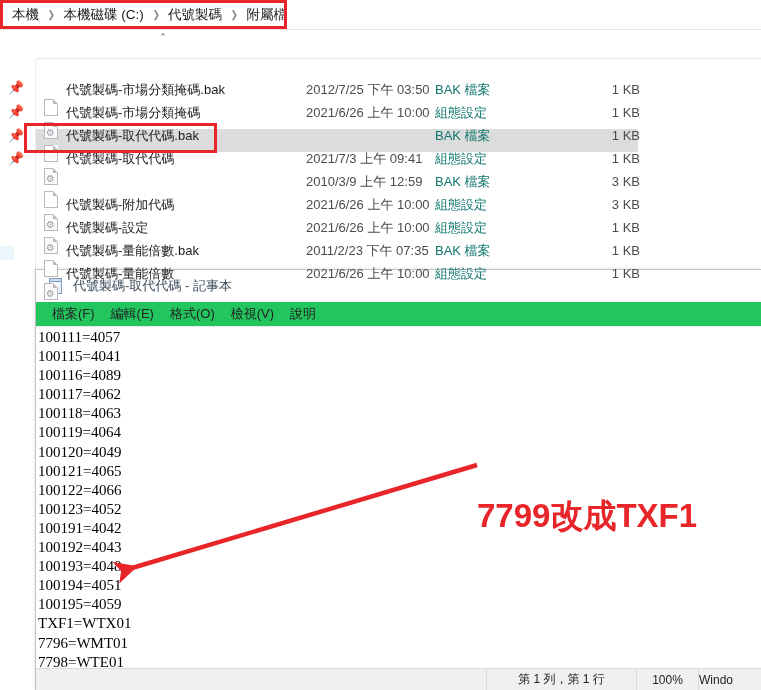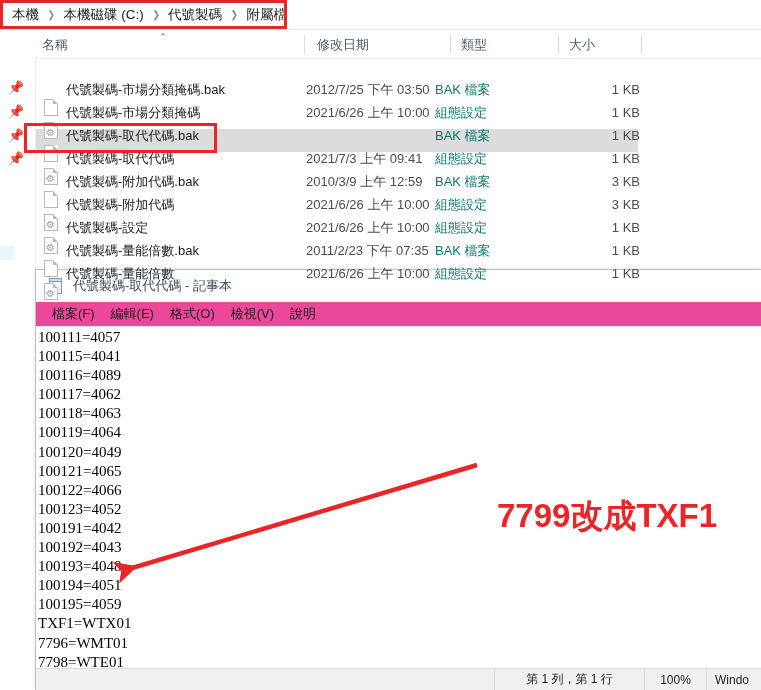--- a/index.html
+++ b/index.html
@@ -207,21 +207,21 @@
     pointer-events: none;
   }
   #red-box-breadcrumb { left: 0px; top: 0px; width: 287px; height: 29px; }
   #red-box-file { left: 24px; top: 123px; width: 193px; height: 30px; }
 
   
   #notepad {
     position: absolute;
     left: 35px; top: 269px;
     width: 726px; height: 421px;
-    background: #ec4899;
+    background: #22c55e;
     border-left: 1px solid #c2c2c2;
     border-top: 1px solid #c2c2c2;
     box-sizing: border-box;
     box-shadow: -1px -1px 3px rgba(0,0,0,0.08);
     overflow: hidden;
   }
   #np-title {
     position: absolute;
     left: 0; top: 0;
     width: 726px; height: 32px;
@@ -308,40 +308,39 @@
     align-items: center;
     justify-content: center;
     font-size: 12px;
     color: #1c1c1c;
     border-left: 1px solid #dadada;
     box-sizing: border-box;
     white-space: nowrap;
   }
   #st-pos { width: 150px; }
   #st-zoom { width: 62px; }
-  #st-eol { width: 56px; padding-left: 8px; justify-content: flex-start; overflow: hidden; }
+  #st-eol { width: 64px; justify-content: flex-start; overflow: hidden; }
 
   
   #overlay {
     position: absolute;
     left: 0; top: 0;
     width: 761px; height: 690px;
     z-index: 60;
     pointer-events: none;
   }
   #red-caption {
     position: absolute;
     left: 477px; top: 494px;
     font-size: 33px;
     font-weight: bold;
     color: #e8262a;
     white-space: nowrap;
     letter-spacing: 0px;
     z-index: 61;
-    margin-left: 20px;
   }
 </style>
 </head>
 <body>
 
 <div id="explorer">
 
   <div id="breadcrumb-bar">
     <div id="breadcrumb">
       <span class="crumb">本機</span>
@@ -349,30 +348,20 @@
       <span class="crumb">本機磁碟 (C:)</span>
       <span class="crumb-sep">❯</span>
       <span class="crumb">代號製碼</span>
       <span class="crumb-sep">❯</span>
       <span class="crumb">附屬檔</span>
     </div>
   </div>
 
   <div id="head-rule"></div>
 
-  <div id="col-header">
-    <div class="col" style="left:42px;">名稱</div>
-    <div class="col-sep" style="left:304px;"></div>
-    <div class="col" style="left:317px;">修改日期</div>
-    <div class="col-sep" style="left:450px;"></div>
-    <div class="col" style="left:461px;">類型</div>
-    <div class="col-sep" style="left:558px;"></div>
-    <div class="col" style="left:569px;">大小</div>
-    <div class="col-sep" style="left:641px;"></div>
-  </div>
   <div id="sort-chevron">⌃</div>
   <div id="header-rule2"></div>
 
   <div id="nav-pane">
     <div class="pin-icon" style="top:22px;">📌</div>
     <div class="pin-icon" style="top:46px;">📌</div>
     <div class="pin-icon" style="top:70px;">📌</div>
     <div class="pin-icon" style="top:93px;">📌</div>
   </div>
   <div id="nav-accent"></div>
@@ -415,21 +404,20 @@
         </div>
         <div class="cell c-name">代號製碼-取代代碼</div>
         <div class="cell c-date">2021/7/3 上午 09:41</div>
         <div class="cell c-type">組態設定</div>
         <div class="cell c-size">1 KB</div>
       </div>
       <div class="row">
         <div class="cell c-icon">
           <div class="ico-page"></div>
         </div>
-        <div class="cell c-name">代號製碼-附加代碼.bak</div>
         <div class="cell c-date">2010/3/9 上午 12:59</div>
         <div class="cell c-type">BAK 檔案</div>
         <div class="cell c-size">3 KB</div>
       </div>
       <div class="row">
         <div class="cell c-icon">
           <div class="ico-cfg">
             <span class="gear">⚙</span>
           </div>
         </div>

